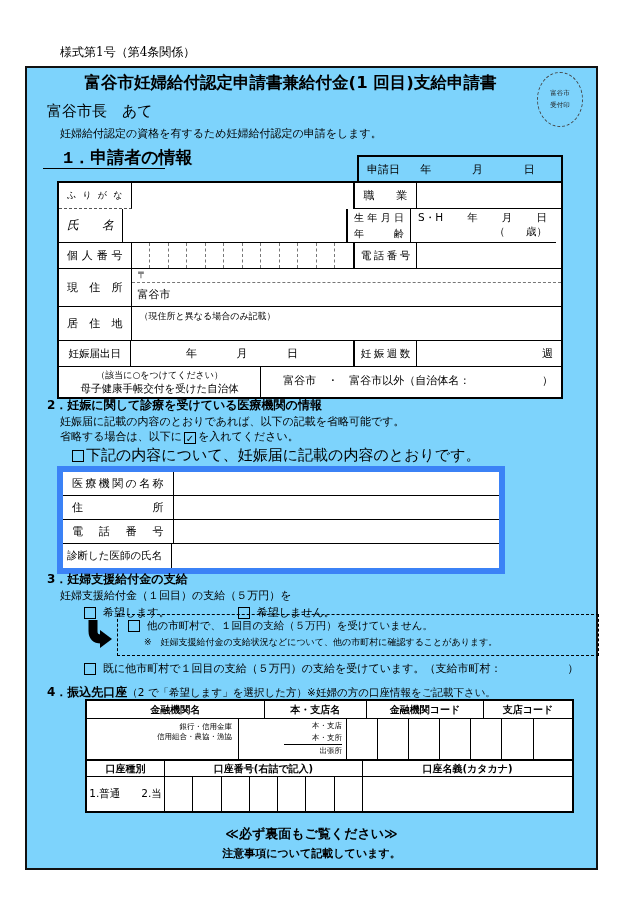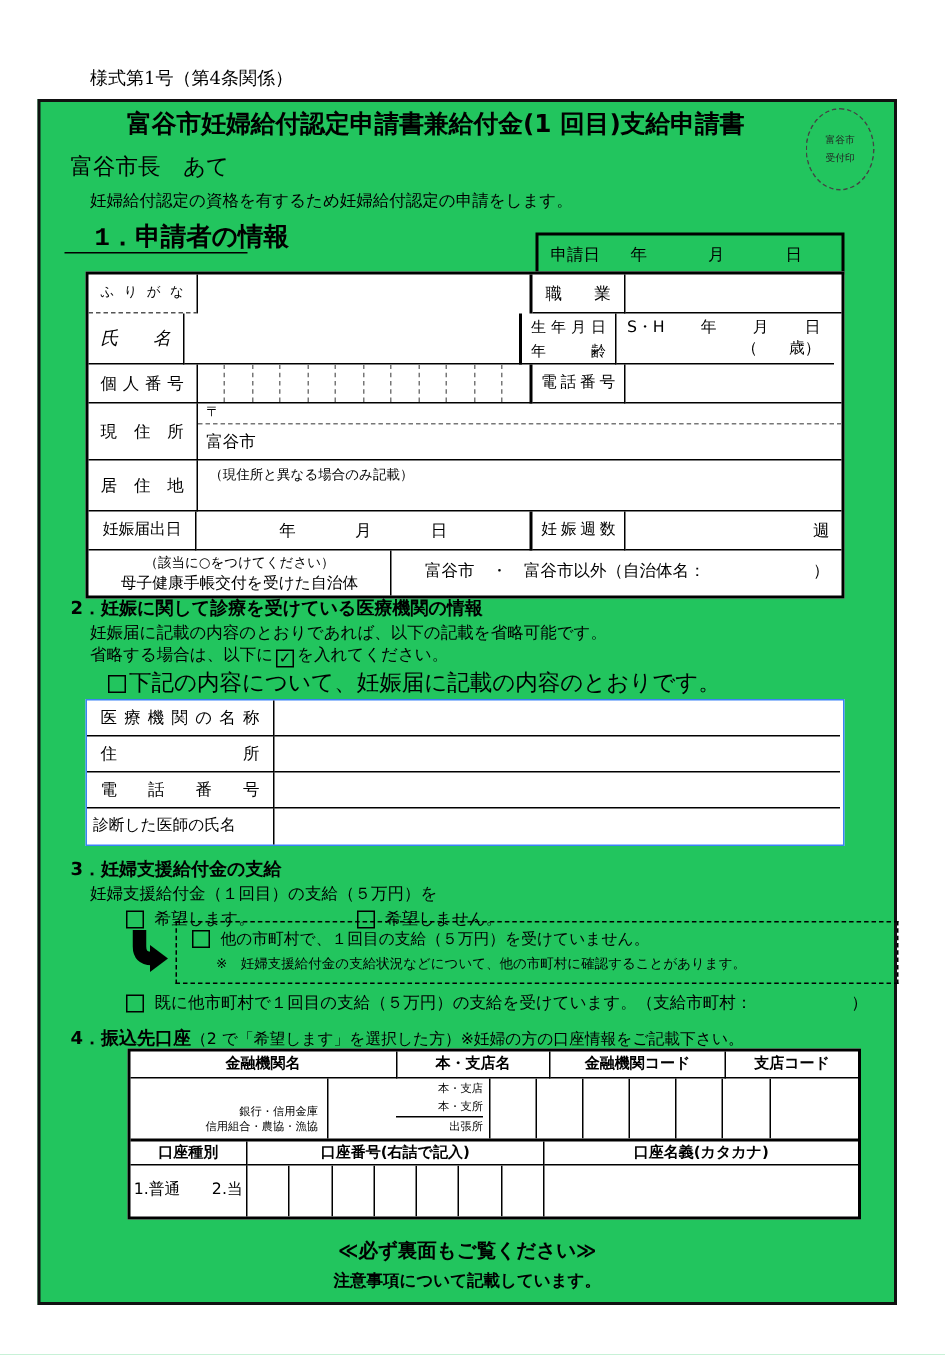--- a/index.html
+++ b/index.html
@@ -7,41 +7,41 @@
        font-family:"DejaVu Sans","Liberation Sans",sans-serif;color:#000;}
   .abs{position:absolute;box-sizing:border-box;}
   .serif{font-family:"DejaVu Serif","Liberation Serif",serif;}
   .b{font-weight:bold;}
   .jl{text-align:justify;text-align-last:justify;}
   .cb{display:inline-block;width:10px;height:10px;border:1px solid #000;
       vertical-align:-1px;margin-right:7px;flex:none;}
   .cbx{display:inline-block;width:12px;height:12px;border:1.5px solid #000;
       vertical-align:-2px;margin:0 2px;font-size:10px;line-height:11px;text-align:center;box-sizing:border-box;}
   
-  .form{left:25px;top:66px;width:573px;height:804px;border:2px solid #111;background:#22c55e;}
+  .form{left:25px;top:66px;width:573px;height:804px;border:2px solid #111;background:#7dd3fc;}
   .stamp{right:13px;top:4px;width:46px;height:55px;border:1px dashed #444;border-radius:50%;
          display:flex;flex-direction:column;align-items:center;justify-content:center;gap:3px;
          font-size:6.5px;color:#222;}
   
   .cell{box-sizing:border-box;border-color:#000;overflow:hidden;}
   .row{display:flex;}
   
   .t1{left:30px;top:113px;width:506px;border:2px solid #000;background:#fff;}
   .t1 .cell{border-right:1px solid #000;border-bottom:1px solid #000;}
   .t1 .nr{border-right:none;} .t1 .nb{border-bottom:none;}
   .t1 .thick{border-right-width:2px;}
   .t1 .dashb{border-bottom:1px dashed #555;}
   .digits{display:flex;}
   .digits>div{flex:1;border-right:1px dashed #777;box-sizing:border-box;}
   .digits>div:last-child{border-right:none;}
   .boxes{display:flex;}
   .boxes>div{flex:1;border-right:1px solid #000;box-sizing:border-box;}
   .boxes>div:last-child{border-right:none;}
   
-  .t2{left:30px;top:398px;width:506px;border:1px solid #3b82f6;background:#fff;}
+  .t2{left:30px;top:398px;width:448px;border:6px solid #3b82f6;background:#fff;}
   .t2 .cell{border-right:1px solid #000;border-bottom:1px solid #000;}
   .t2 .nr{border-right:none;} .t2 .nb{border-bottom:none;}
   
   .dashbox{left:90px;top:546px;width:482px;height:42px;border:1px dashed #000;
            padding:4px 8px 0 10px;box-sizing:border-box;}
   
   .bank{left:58px;top:631px;width:489px;border:2px solid #000;background:#fff;}
   .bank .cell{border-right:1px solid #000;border-bottom:1px solid #000;}
   .bank .nr{border-right:none;} .bank .nb{border-bottom:none;}
   .hdr{font-weight:bold;font-size:10px;text-align:center;}
@@ -223,21 +223,21 @@
   <div class="abs bank">
 
     <div class="row" style="height:18px;">
       <div class="cell hdr" style="width:188px;line-height:17px;">金融機関名</div>
       <div class="cell hdr" style="width:108px;line-height:17px;">本・支店名</div>
       <div class="cell hdr" style="width:124px;line-height:17px;">金融機関コード</div>
       <div class="cell hdr nr" style="width:93px;line-height:17px;">支店コード</div>
     </div>
 
     <div class="row" style="height:40px;border-bottom:2px solid #000;">
-      <div class="cell nb smallr" style="width:132px;display:flex;flex-direction:column;justify-content:flex-end;padding:3px 6px;">
+      <div class="cell nb smallr" style="width:152px;display:flex;flex-direction:column;justify-content:flex-start;padding:3px 6px;">
         <div>銀行・信用金庫</div>
         <div>信用組合・農協・漁協</div>
       </div>
       <div class="cell nb smallr" style="width:108px;padding:1px 4px 0 0;">
         <div style="line-height:12px;">本・支店</div>
         <div style="line-height:12px;border-bottom:1px solid #000;width:58px;margin-left:auto;">本・支所</div>
         <div style="line-height:12px;">出張所</div>
       </div>
       <div class="cell nb boxes" style="width:124px;">
         <div></div>

